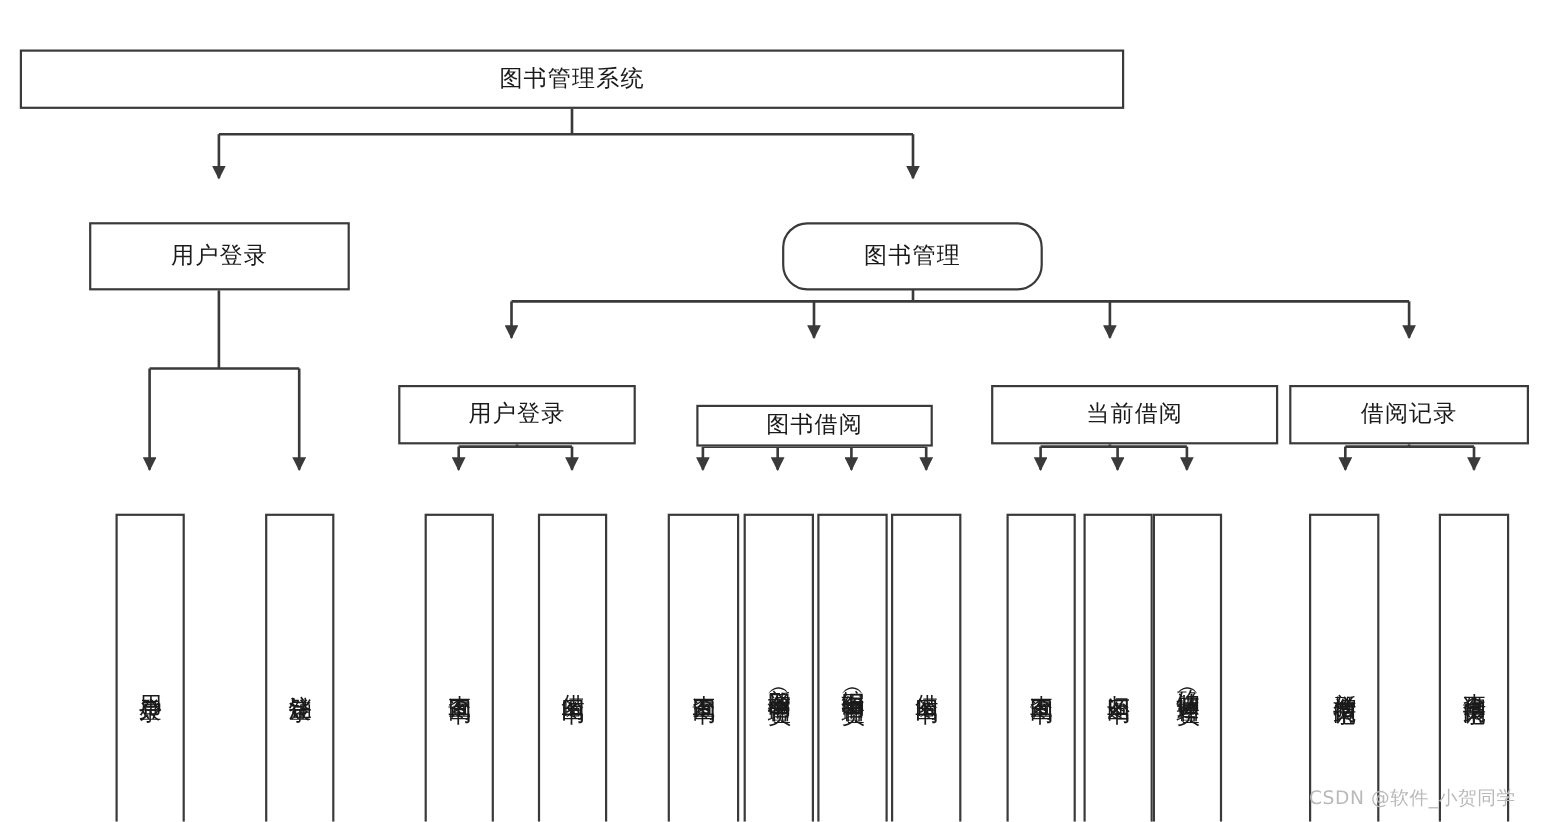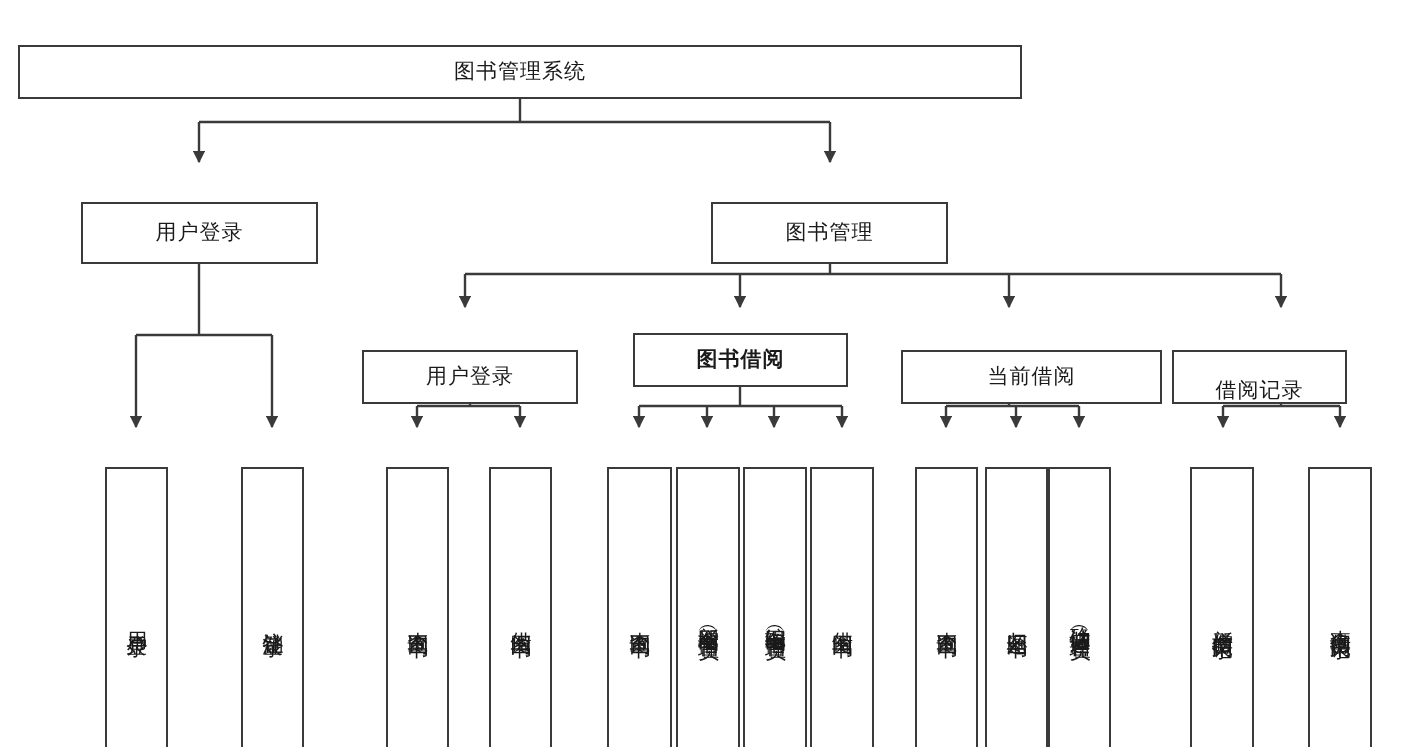--- a/index.html
+++ b/index.html
@@ -123,34 +123,34 @@
     </g>
   </svg>
 
   <div class="node horiz root" style="left:18px; top:13px; width:1004px; height:54px;">
     <span>图书管理系统</span>
   </div>
 
   <div class="node horiz" style="left:81px; top:170px; width:237px; height:62px;">
     <span>用户登录</span>
   </div>
-  <div class="node horiz" style="left:711px; top:170px; width:237px; height:62px;">
+  <div class="node horiz" style="left:711px; top:170px; width:237px; height:62px;border-radius:23px;">
     <span>图书管理</span>
   </div>
 
   <div class="node horiz" style="left:362px; top:318px; width:216px; height:54px;">
     <span>用户登录</span>
   </div>
-  <div class="node horiz" style="left:633px; top:301px; width:215px; height:54px;font-weight:bold;">
+  <div class="node horiz" style="left:633px; top:336px; width:215px; height:38px;">
     <span>图书借阅</span>
   </div>
   <div class="node horiz" style="left:901px; top:318px; width:261px; height:54px;">
     <span>当前借阅</span>
   </div>
-  <div class="node horiz" style="left:1172px; top:318px; width:175px; height:54px;align-items:flex-end;">
+  <div class="node horiz" style="left:1172px; top:318px; width:218px; height:54px;">
     <span>借阅记录</span>
   </div>
 
   <div class="node vert" style="left:105px; top:435px; width:63px; height:303px;">
     <span class="vtext">用户登录</span>
   </div>
   <div class="node vert" style="left:241px; top:435px; width:63px; height:303px;">
     <span class="vtext">注销登录</span>
   </div>
 
@@ -184,14 +184,15 @@
     <span class="vtext">确认归还（管理员）</span>
   </div>
 
   <div class="node vert" style="left:1190px; top:435px; width:64px; height:303px;">
     <span class="vtext">新增借阅记录</span>
   </div>
   <div class="node vert" style="left:1308px; top:435px; width:64px; height:303px;">
     <span class="vtext">查询借阅记录</span>
   </div>
 
+  <div class="watermark" style="left:1190px; top:714px;">CSDN @软件_小贺同学</div>
 
 </div>
 
 </body></html>

